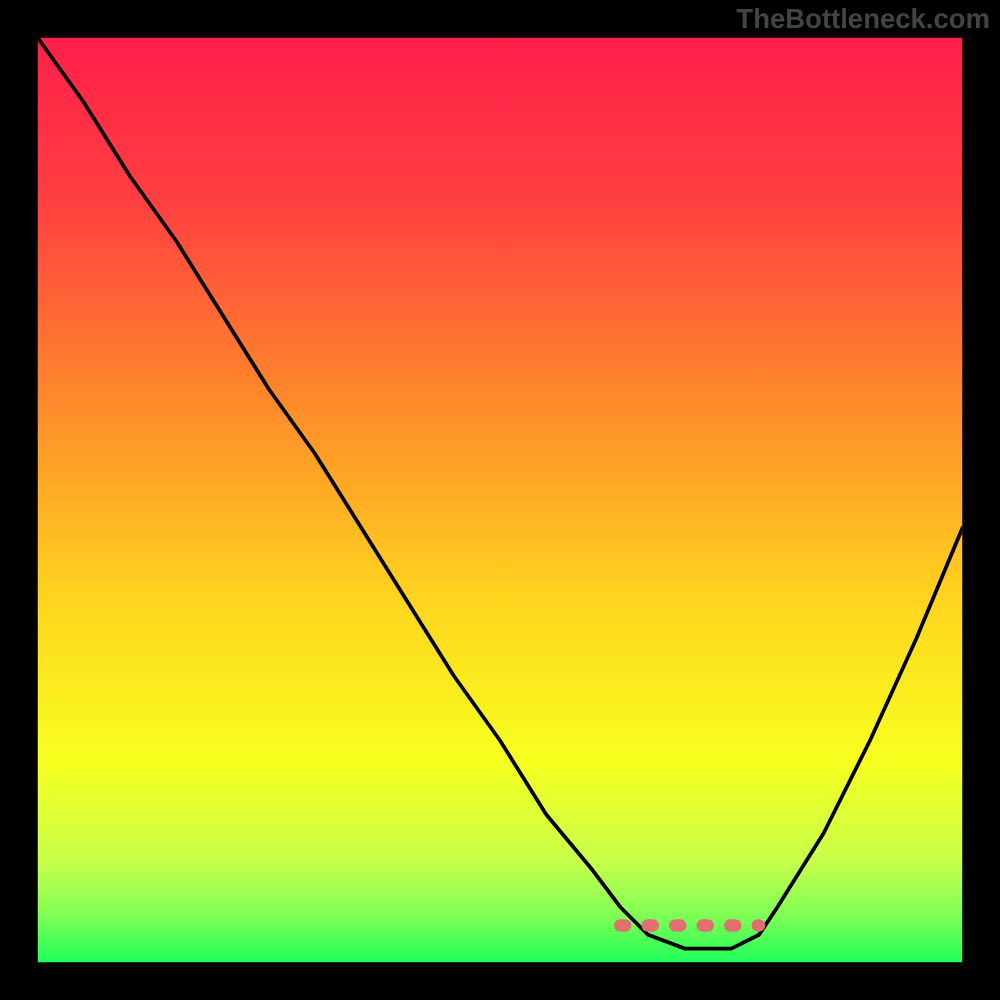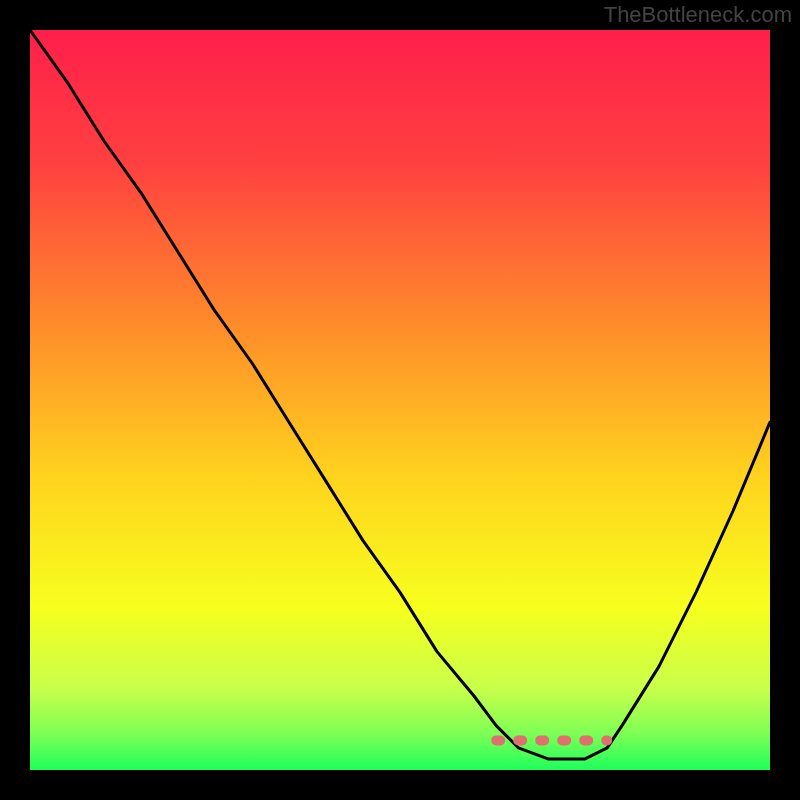--- a/index.html
+++ b/index.html
@@ -11,21 +11,21 @@
     overflow: hidden;
     position: relative;
     font-family: Arial, Helvetica, sans-serif;
   }
   .watermark {
     position: absolute;
     top: 2px;
     right: 8px;
     color: #444;
     font-size: 22px;
-    font-weight: normal;
+    font-weight: bold;
     z-index: 10;
   }
   .plot-wrap {
     position: absolute;
     left: 30px;
     top: 30px;
     width: 740px;
     height: 740px;
     background: #000;
   }

